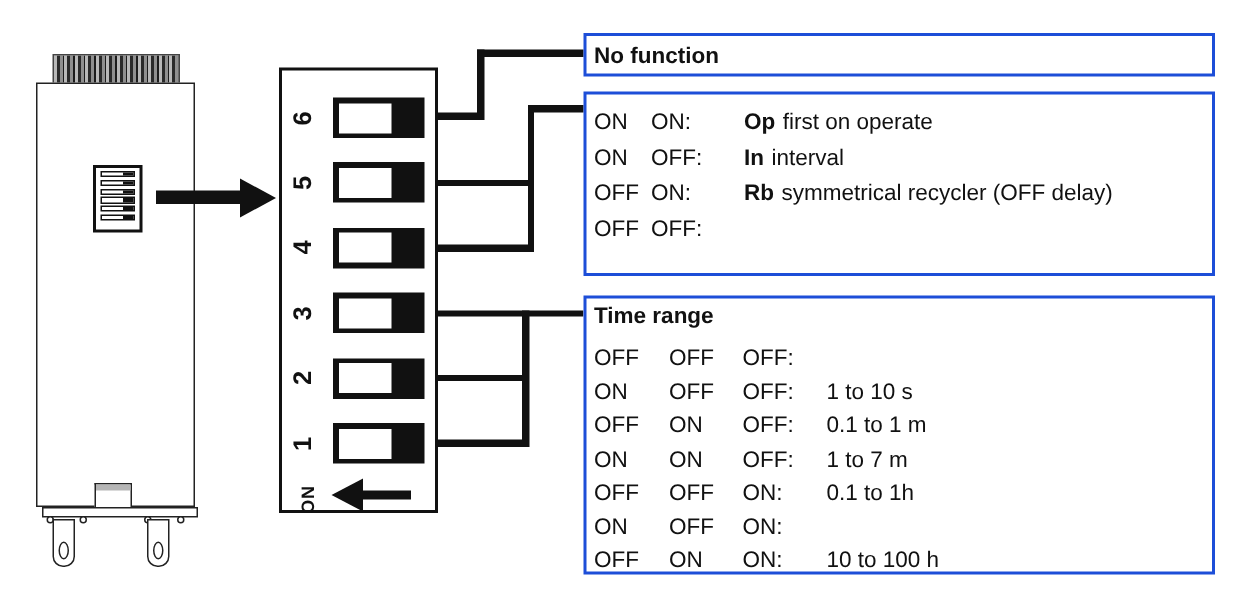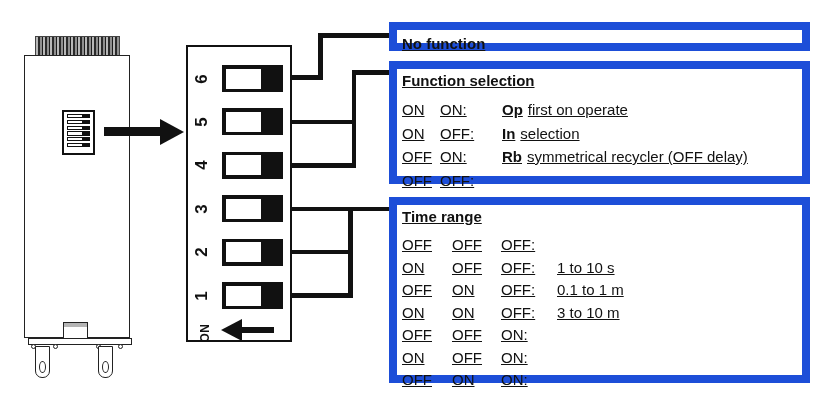--- a/index.html
+++ b/index.html
@@ -31,21 +31,21 @@
   .sw-num{width:30px;height:30px;left:187px;text-align:center;line-height:30px;
     font-size:17px;font-weight:bold;transform:rotate(-90deg);}
   .on-label{width:30px;height:30px;left:190px;top:318px;text-align:center;line-height:30px;
     font-size:12px;font-weight:bold;letter-spacing:0.5px;transform:rotate(-90deg);}
   .on-arrow-shaft{left:242px;top:327px;width:32px;height:6px;background:#111;}
   .on-arrow-head{left:221px;top:319px;width:0;height:0;border-right:21px solid #111;border-top:11px solid transparent;border-bottom:11px solid transparent;}
   
   .hline{height:4.5px;background:#111;}
   .vline{width:4.5px;background:#111;}
   
-  .lbox{left:389px;width:421px;border:8px solid #1d4ed8;background:#fff;box-sizing:border-box;text-decoration:underline;}
+  .lbox{left:389px;width:421px;border:2px solid #1d4ed8;background:#fff;box-sizing:border-box;}
   .lbox .hd{font-size:15px;font-weight:bold;padding:2px 0 0 5px;line-height:20px;}
   .box1{top:22px;height:29px;}
   .box1 .hd{line-height:23px;}
   .box2{top:61px;height:123px;}
   .box3{top:197px;height:186px;}
   .rows{margin:7px 0 0 5px;font-size:15px;}
   .frow{display:grid;grid-template-columns:38px 62px 1fr;line-height:23.5px;}
   .trow{display:grid;grid-template-columns:50px 49px 56px 1fr;line-height:22.5px;}
   .code{font-weight:bold;}
   .desc{margin-left:5px;}
@@ -136,31 +136,30 @@
 
   <div class="abs on-label">ON</div>
   <div class="abs on-arrow-shaft"></div>
   <div class="abs on-arrow-head"></div>
 
   <div class="abs lbox box1">
     <div class="hd">No function</div>
   </div>
 
   <div class="abs lbox box2">
-    <div class="hd">Function selection</div>
     <div class="rows">
       <div class="frow">
         <span>ON</span>
         <span>ON:</span>
         <span><b class="code">Op</b><span class="desc">first on operate</span></span>
       </div>
       <div class="frow">
         <span>ON</span>
         <span>OFF:</span>
-        <span><b class="code">In</b><span class="desc">selection</span></span>
+        <span><b class="code">In</b><span class="desc">interval</span></span>
       </div>
       <div class="frow">
         <span>OFF</span>
         <span>ON:</span>
         <span><b class="code">Rb</b><span class="desc">symmetrical recycler (OFF delay)</span></span>
       </div>
       <div class="frow">
         <span>OFF</span>
         <span>OFF:</span>
       </div>
@@ -184,33 +183,35 @@
       <div class="trow">
         <span>OFF</span>
         <span>ON</span>
         <span>OFF:</span>
         <span>0.1 to 1 m</span>
       </div>
       <div class="trow">
         <span>ON</span>
         <span>ON</span>
         <span>OFF:</span>
-        <span>3 to 10 m</span>
-      </div>
-      <div class="trow">
-        <span>OFF</span>
-        <span>OFF</span>
-        <span>ON:</span>
-      </div>
-      <div class="trow">
-        <span>ON</span>
-        <span>OFF</span>
-        <span>ON:</span>
-      </div>
-      <div class="trow">
-        <span>OFF</span>
-        <span>ON</span>
-        <span>ON:</span>
+        <span>1 to 7 m</span>
+      </div>
+      <div class="trow">
+        <span>OFF</span>
+        <span>OFF</span>
+        <span>ON:</span>
+        <span>0.1 to 1h</span>
+      </div>
+      <div class="trow">
+        <span>ON</span>
+        <span>OFF</span>
+        <span>ON:</span>
+      </div>
+      <div class="trow">
+        <span>OFF</span>
+        <span>ON</span>
+        <span>ON:</span>
+        <span>10 to 100 h</span>
       </div>
     </div>
   </div>
 
 </div>
 
 </body></html>

